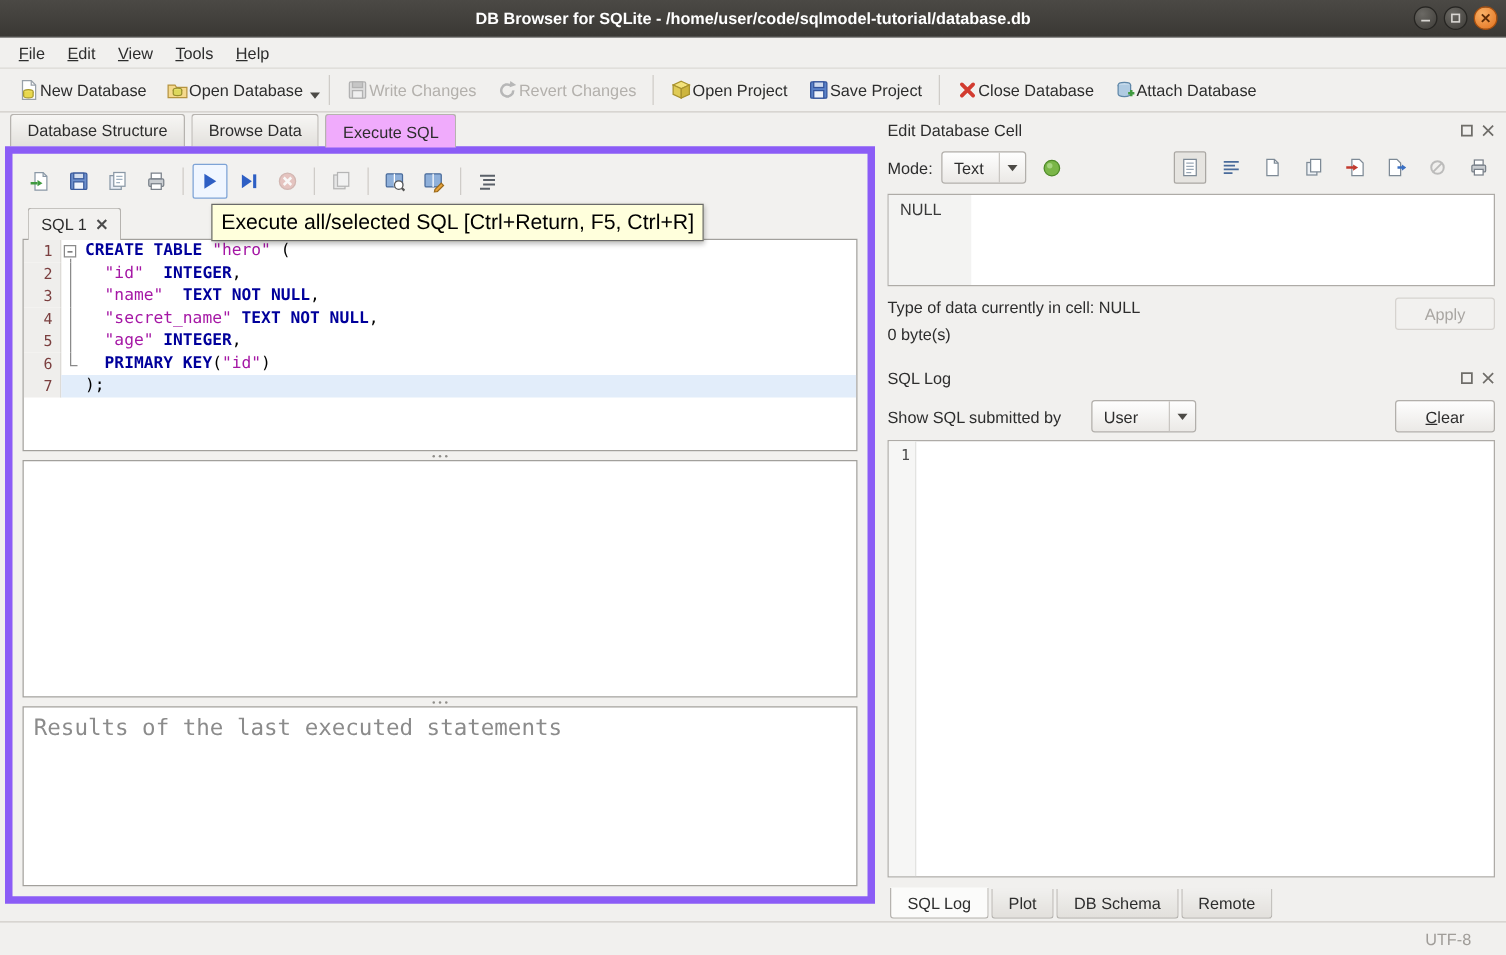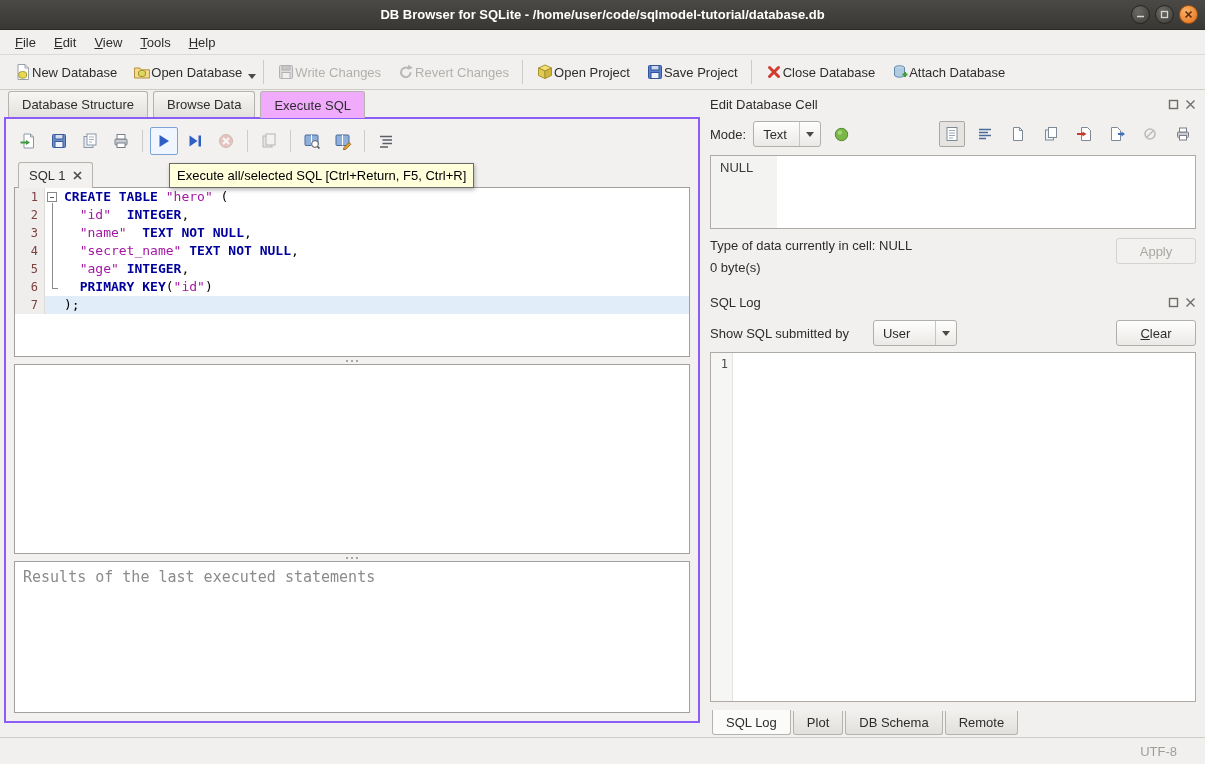--- a/index.html
+++ b/index.html
@@ -34,21 +34,21 @@
 
   
   .content { height:647px; display:flex; }
 
   
   .left { width:700px; padding-left:4px; display:flex; flex-direction:column; }
   .tabbar { height:27px; display:flex; align-items:flex-end; padding-left:4px; }
   .tab { padding:5px 13px 5px 13px; background:linear-gradient(#f7f6f4,#e3e1dd); border:1px solid #b6b3af;
     border-bottom:none; border-radius:3px 3px 0 0; margin-right:5px; position:relative; cursor:default; }
   .tab.active { background:#f0abfc; z-index:2; margin-bottom:-1px; padding-top:6px; }
-  .panel-frame { border:2px solid #8b5cf6; background:#f2f1ef; height:606px; padding:4px 8px 8px 8px; display:flex; flex-direction:column; }
+  .panel-frame { border:6px solid #8b5cf6; background:#f2f1ef; height:606px; padding:4px 8px 8px 8px; display:flex; flex-direction:column; }
 
   .sqltoolbar { height:36px; display:flex; align-items:center; gap:3px; }
   .sbtn { width:28px; height:28px; display:flex; align-items:center; justify-content:center; border:1px solid transparent; border-radius:2px; }
   .sbtn.focused { border:1px solid #7da3d6; background:#f0f6ff; }
   .ssep { width:1px; height:22px; background:#cfccc8; margin:0 4px; }
 
   .sqltabbar { height:28px; display:flex; align-items:flex-end; padding-left:4px; }
   .sqltab { display:flex; align-items:center; gap:8px; padding:5px 10px; background:#f2f1ef;
     border:1px solid #b6b3af; border-bottom:none; border-radius:3px 3px 0 0; margin-bottom:-1px; z-index:2; }
 
@@ -70,25 +70,25 @@
   .code { padding-left:3px; }
   .kw { color:#00009b; font-weight:bold; }
   .id { color:#a517a5; }
   .pl { color:#000; }
 
   .hsplit { height:7px; display:flex; align-items:center; justify-content:center; gap:3px; }
   .dot { width:2px; height:2px; border-radius:50%; background:#8f8d89; }
 
   .grid-pane { height:190px; background:#fff; border:1px solid #a2a09c; }
   .msg-pane { flex:1; background:#fff; border:1px solid #a2a09c; padding:6px 8px; color:#8b8b8b;
-    font-family:"DejaVu Sans Mono", monospace; font-size:15px; }
+    font-family:"DejaVu Sans Mono", monospace; font-size:18px; }
 
   
   .tooltip { position:absolute; left:169px; top:163px; background:#ffffdc; border:1px solid #6a6a6a;
-    padding:4px 7px; font-size:13px; color:#000; z-index:20; box-shadow:1px 2px 4px rgba(0,0,0,.28); }
+    padding:4px 7px; font-size:17px; color:#000; z-index:20; box-shadow:1px 2px 4px rgba(0,0,0,.28); }
 
   
   .right { flex:1; display:flex; flex-direction:column; padding:2px 9px 0 10px; }
   .dock-header { height:24px; display:flex; align-items:center; }
   .dock-title { flex:1; }
   .dock-icons { display:flex; gap:6px; align-items:center; }
 
   .mode-row { height:36px; display:flex; align-items:center; gap:7px; }
   .combo { display:inline-flex; align-items:center; height:26px; border:1px solid #b2afab; border-radius:3px;
     background:linear-gradient(#fefefe,#ebe9e6); padding:0 0 0 9px; cursor:default; }

